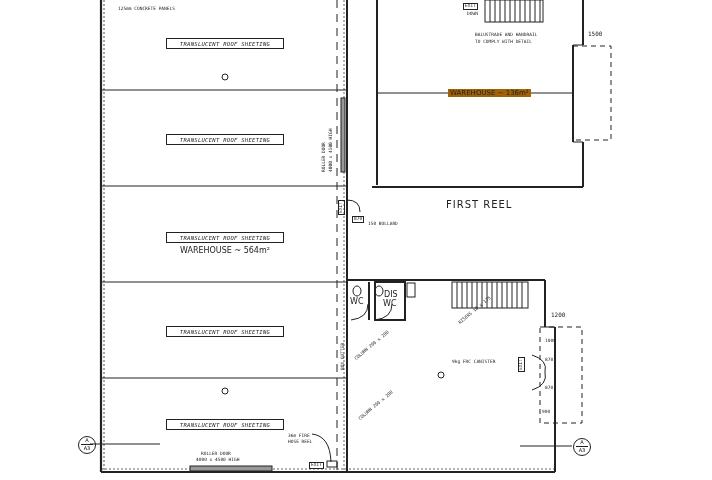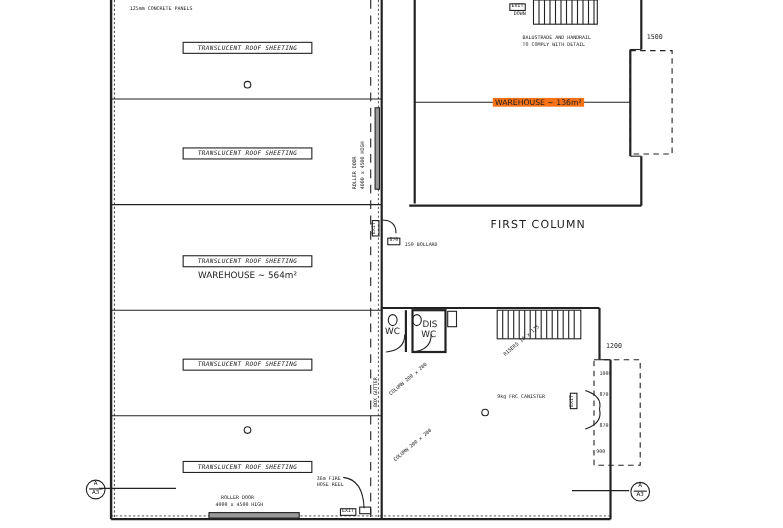--- a/index.html
+++ b/index.html
@@ -128,22 +128,22 @@
 <div class="lbl tiny rot" style="left:354px;top:358px;transform:rotate(-40deg);">COLUMN 200 x 200</div>
 <div class="lbl tiny rot" style="left:358px;top:418px;transform:rotate(-40deg);">COLUMN 200 x 200</div>
 <div class="lbl tiny" style="left:452px;top:360px;">9kg FRC CANISTER</div>
 
 <div class="lbl small" style="left:551px;top:312px;">1200</div>
 <div class="lbl tiny" style="left:545px;top:339px;">1000</div>
 <div class="lbl tiny" style="left:545px;top:358px;">870</div>
 <div class="lbl tiny" style="left:545px;top:386px;">870</div>
 <div class="lbl tiny" style="left:542px;top:410px;">900</div>
 
-<div class="big" style="left:446px;top:199px;font-size:10px;letter-spacing:1px;">FIRST COLUMN</div>
-<div class="big" style="left:448px;top:89px;font-size:7px;background:#f97316;padding:0 2px;">WAREHOUSE ~ 136m²</div>
+<div class="big" style="left:446px;top:199px;font-size:10px;letter-spacing:1px;">FIRST REEL</div>
+<div class="big" style="left:448px;top:89px;font-size:7px;background:#a16207;padding:0 2px;">WAREHOUSE ~ 136m²</div>
 <div class="lbl tiny" style="left:475px;top:33px;">BALUSTRADE AND HANDRAIL</div>
 <div class="lbl tiny" style="left:475px;top:40px;">TO COMPLY WITH DETAIL</div>
 <div class="lbl tiny" style="left:463px;top:3px;border:1px solid #222;padding:0 1px;">EXIT</div>
 <div class="lbl tiny" style="left:467px;top:12px;">DOWN</div>
 <div class="lbl small" style="left:588px;top:31px;">1500</div>
 
 <div class="callout" style="left:78px;top:436px;">
   <span>A</span>
   <span class="hr"></span>
   <span>A3</span>

